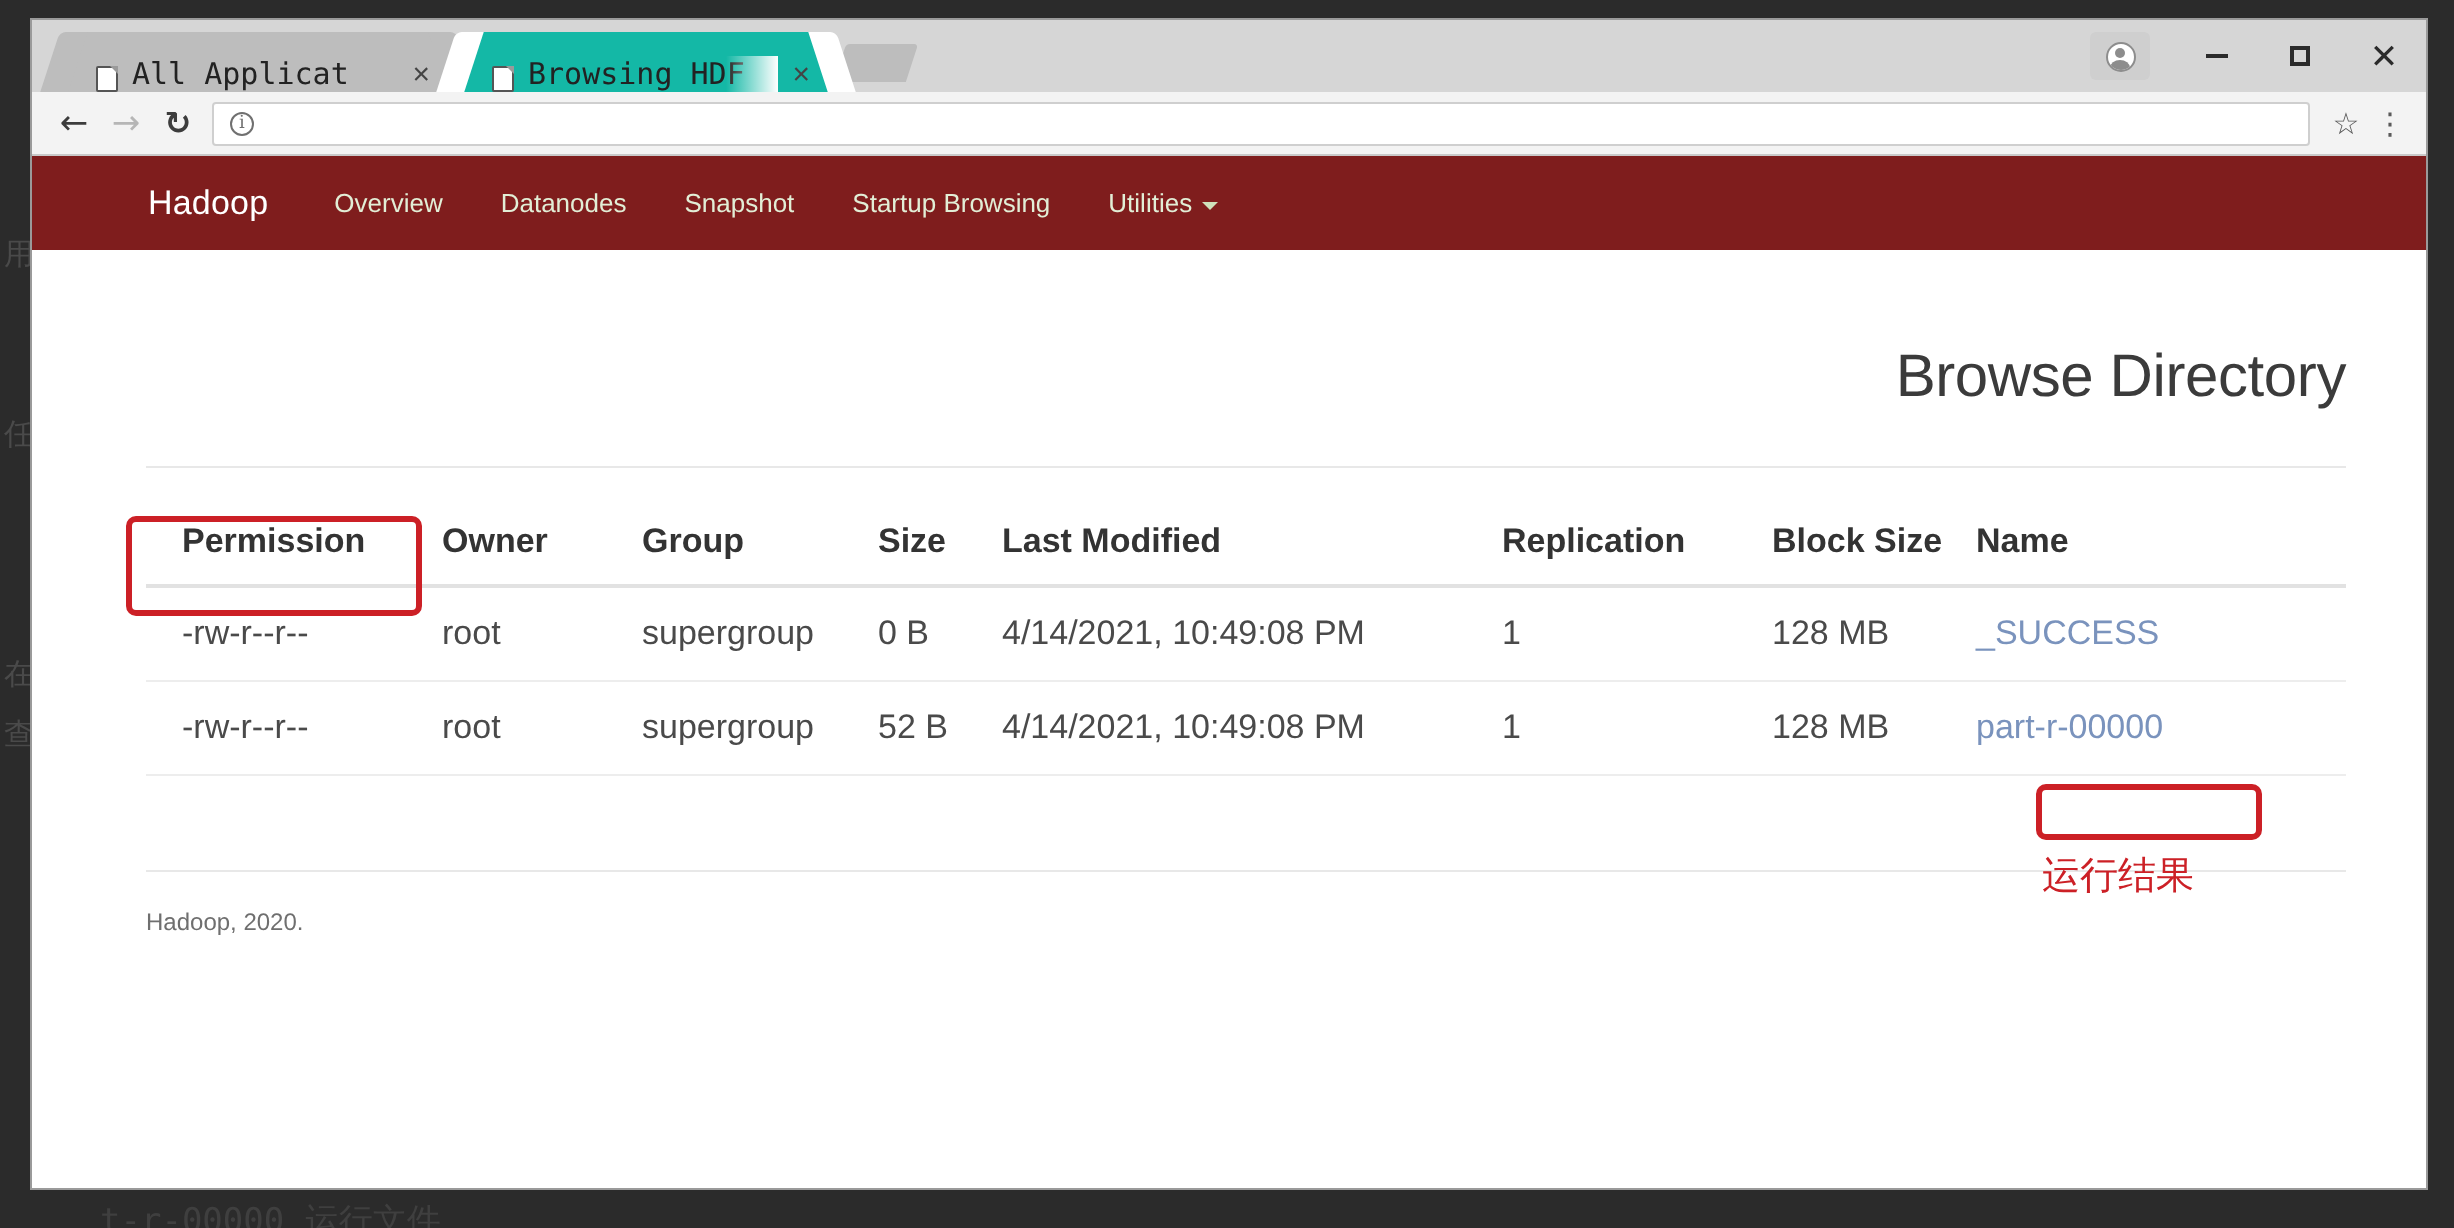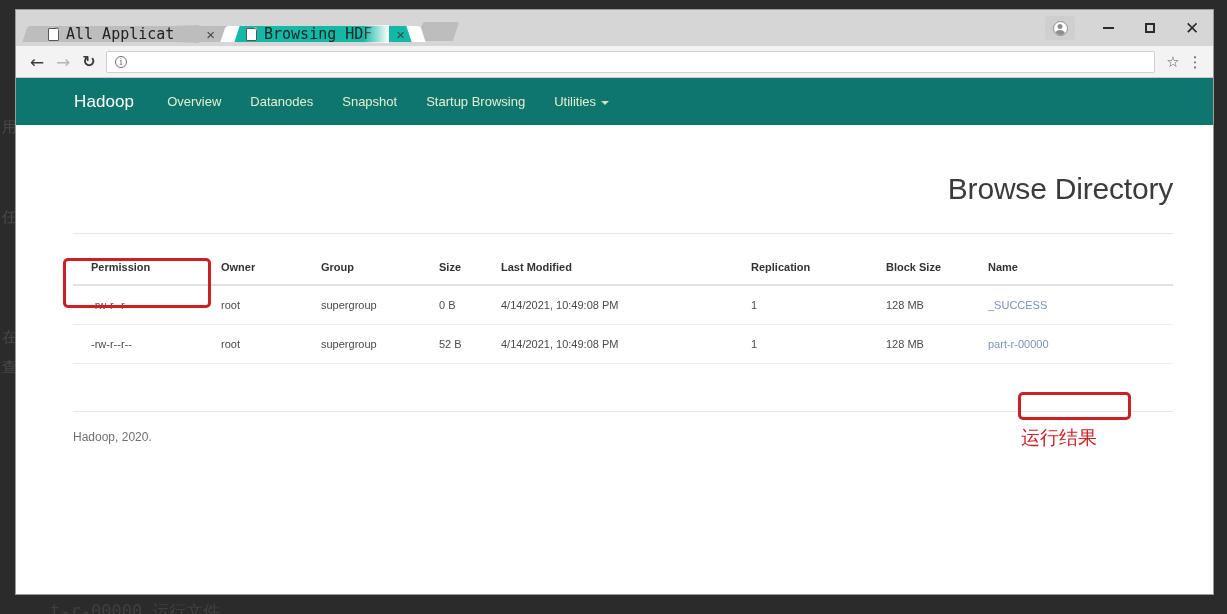--- a/index.html
+++ b/index.html
@@ -49,24 +49,24 @@
   
   #tab-strip {
     height: 36px;
     background: #d6d6d6;
     position: relative;
     flex: 0 0 36px;
   }
 
   .tab {
     position: absolute;
-    top: 16px;
-    height: 16px;
-    display: flex;
-    align-items: center;
+    top: 6px;
+    height: 30px;
+    display: flex;
+    align-items: flex-end;
     padding: 0 6px 0 14px;
     font-size: 15px;
     font-family: "DejaVu Sans Mono", monospace;
     color: #222;
     border-top-left-radius: 3px;
     border-top-right-radius: 3px;
   }
   .tab .tab-skew-l, .tab .tab-skew-r {
     position: absolute;
     top: 0; bottom: 0;
@@ -233,21 +233,21 @@
   #viewport {
     flex: 1 1 auto;
     background: #ffffff;
     overflow: hidden;
     position: relative;
   }
 
   
   #hadoop-navbar {
     height: 47px;
-    background: #0f766e;
+    background: #7f1d1d;
     display: flex;
     align-items: center;
     padding-left: 58px;
   }
   #brand {
     color: #ffffff;
     font-size: 17px;
     margin-right: 33px;
     letter-spacing: 0.1px;
   }
@@ -332,21 +332,21 @@
     font-family: "DejaVu Sans", sans-serif;
     z-index: 20;
     white-space: nowrap;
   }
 
   
   #file-table {
     width: 100%;
     border-collapse: collapse;
     margin-top: 22px;
-    font-size: 11px;
+    font-size: 17px;
   }
   #file-table th {
     text-align: left;
     font-weight: bold;
     color: #333;
     padding: 5px 0 11px 0;
     border-bottom: 2px solid #e2e2e2;
     white-space: nowrap;
   }
   #file-table td {

